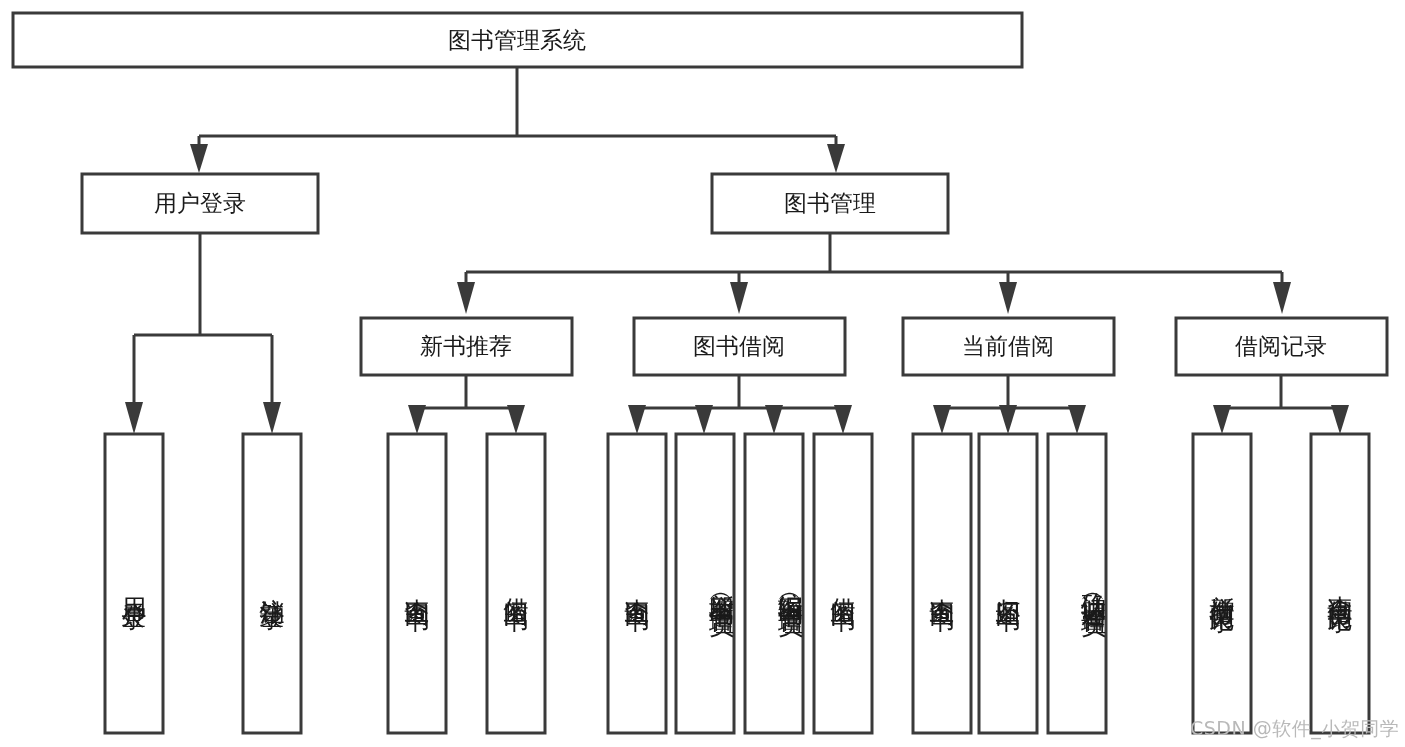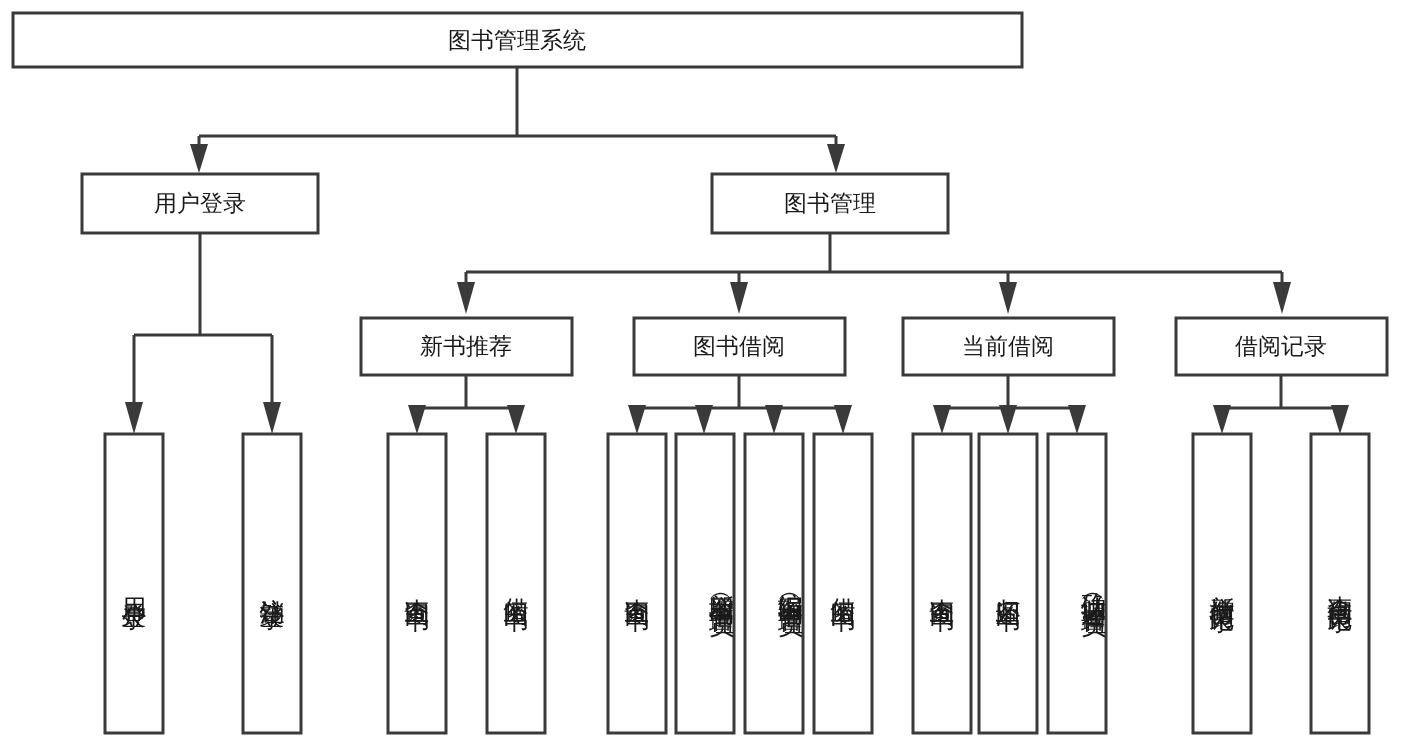--- a/index.html
+++ b/index.html
@@ -213,14 +213,15 @@
   <div class="vlabel" style="left:745px; top:444px; width:58px; height:285px;">编辑图书（管理员）</div>
   <div class="vlabel centered" style="left:814px; top:434px; width:58px; height:299px;">借阅图书</div>
 
   <div class="vlabel centered" style="left:913px; top:434px; width:58px; height:299px;">查询图书</div>
   <div class="vlabel centered" style="left:979px; top:434px; width:58px; height:299px;">归还图书</div>
   <div class="vlabel" style="left:1048px; top:444px; width:58px; height:285px;">确认归还（管理员）</div>
 
   <div class="vlabel centered" style="left:1193px; top:434px; width:58px; height:299px;">新增借阅记录</div>
   <div class="vlabel centered" style="left:1311px; top:434px; width:58px; height:299px;">查询借阅记录</div>
 
+  <div class="watermark" style="left:1190px; top:716px;">CSDN @软件_小贺同学</div>
 
 </div>
 
 </body></html>

